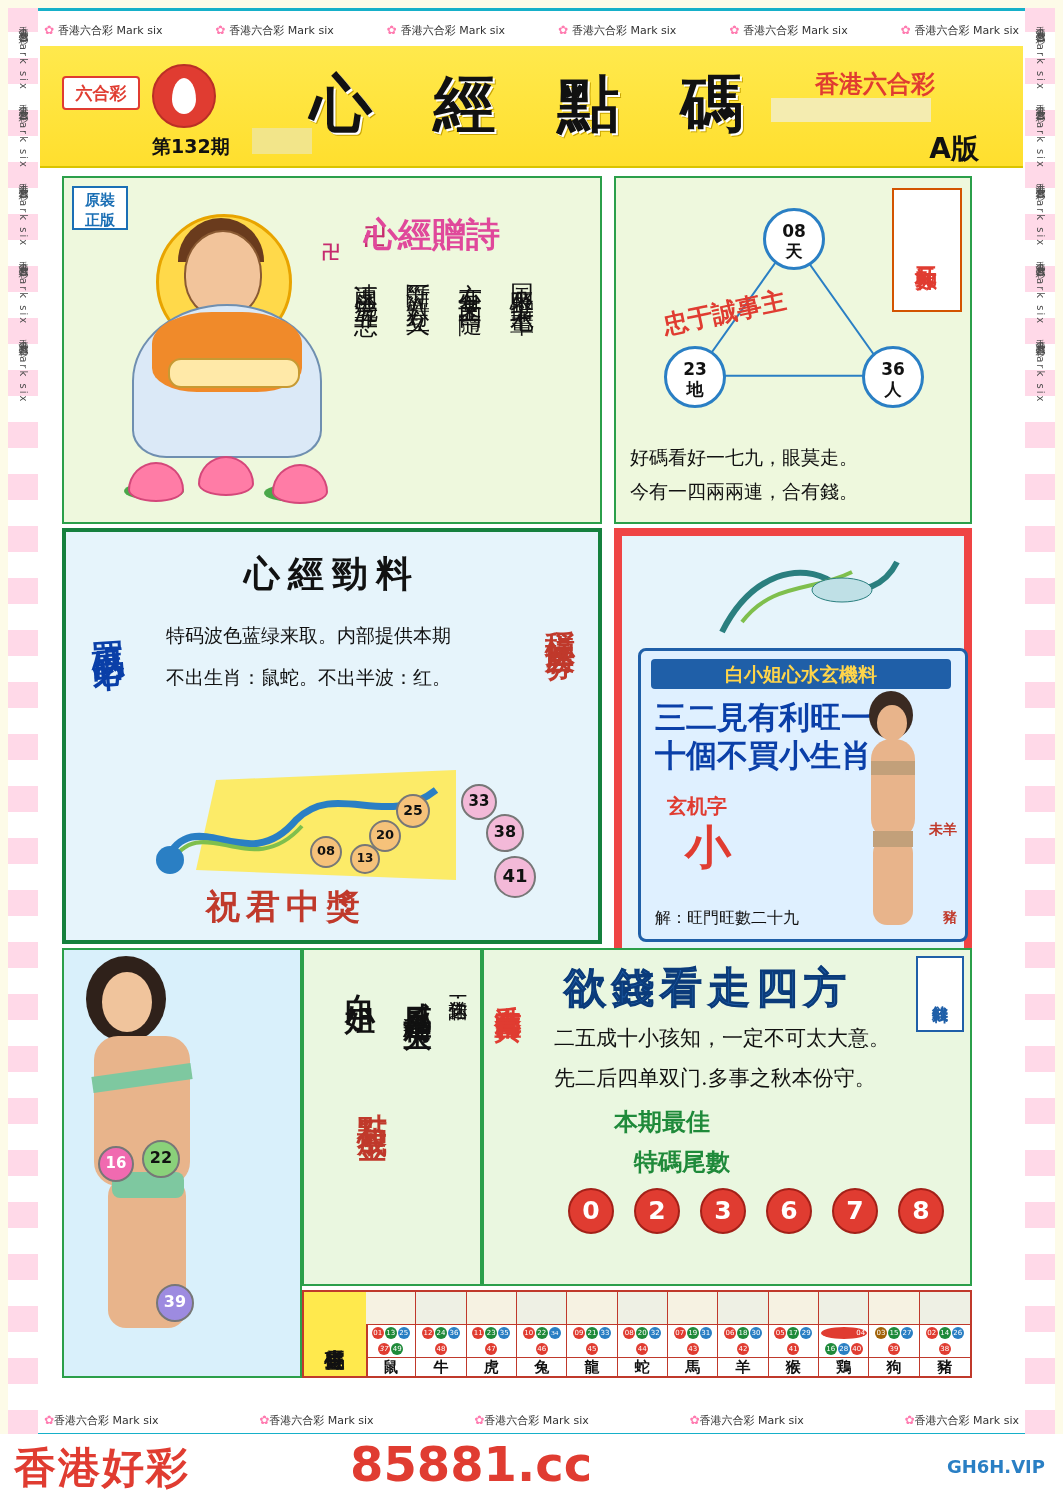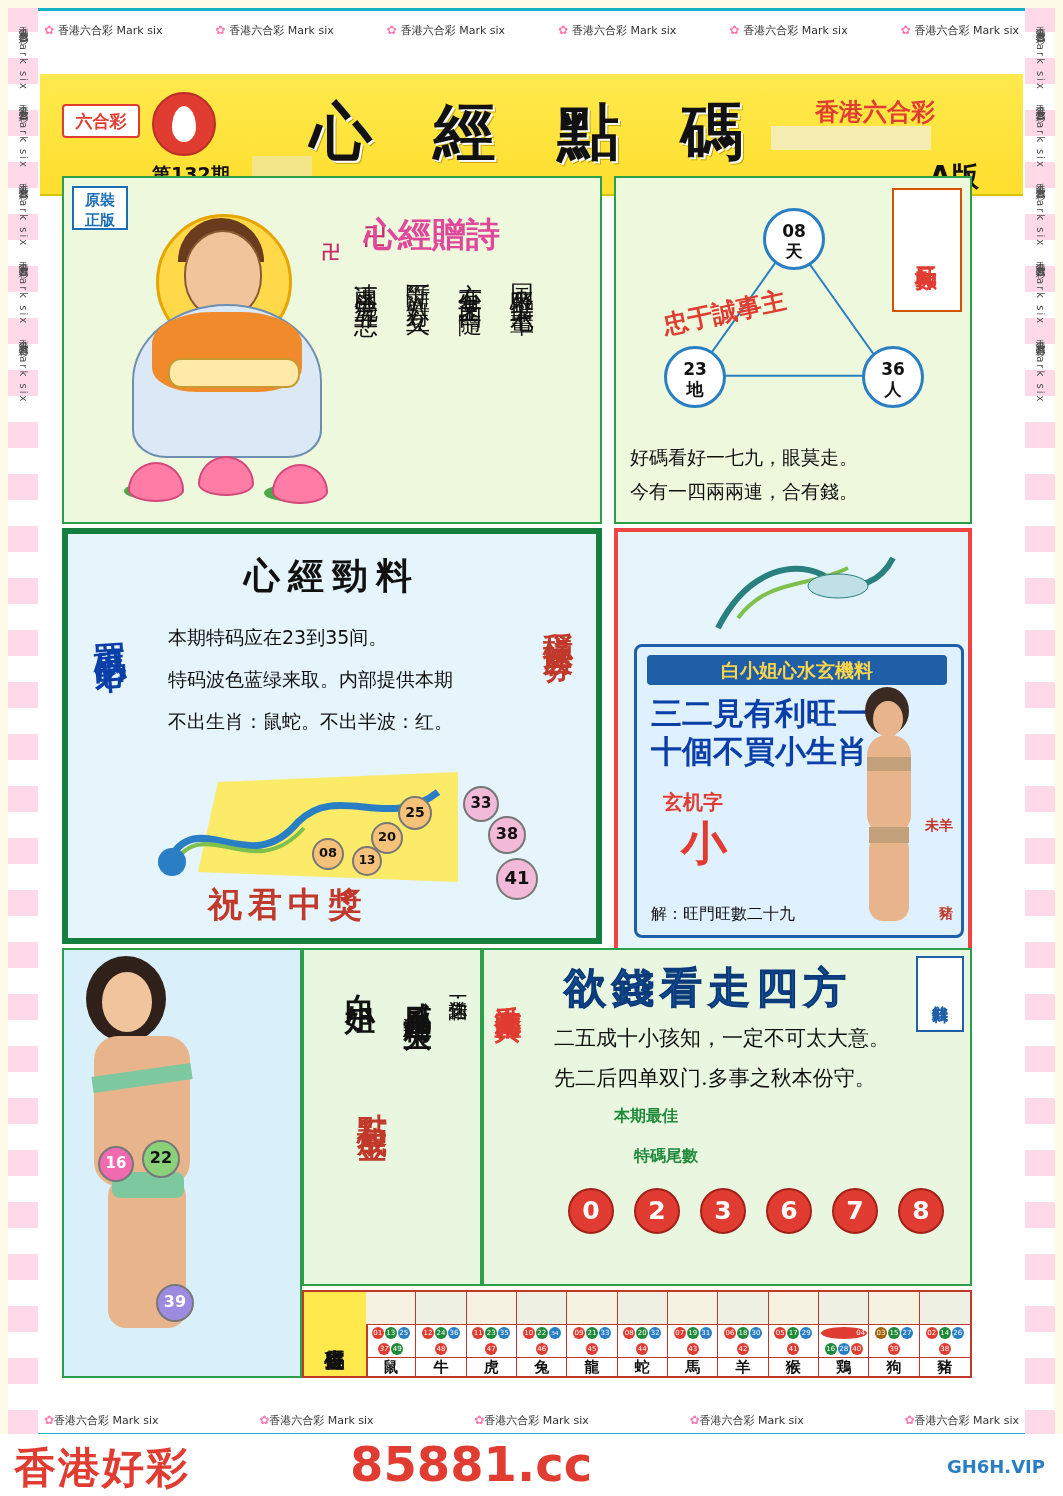--- a/index.html
+++ b/index.html
@@ -19,21 +19,21 @@
     writing-mode:vertical-rl;font-size:10px;color:#4a4a4a;letter-spacing:2px;
     padding-top:10px;box-sizing:border-box;line-height:30px;overflow:hidden;}
 
   .topbar{position:absolute;left:38px;top:16px;right:38px;height:28px;
     display:flex;align-items:center;justify-content:space-between;padding:0 6px;box-sizing:border-box;}
   .topbar .tb{font-size:11px;color:#333;display:flex;align-items:center;gap:4px;}
   .flower{color:#ff7bb0;font-size:12px;}
 
   
   .header{position:absolute;left:40px;top:46px;right:40px;height:120px;
-    background:linear-gradient(#ffe94d,#ffdf2e);border-bottom:2px solid #d9c400;margin-top:28px;}
+    background:linear-gradient(#ffe94d,#ffdf2e);border-bottom:2px solid #d9c400;}
   .logo1{position:absolute;left:22px;top:30px;width:74px;height:30px;background:#fff;border:2px solid #e03c31;border-radius:4px;
     color:#e03c31;font-size:17px;font-weight:bold;text-align:center;line-height:30px;}
   .logo2{position:absolute;left:112px;top:18px;width:60px;height:60px;border-radius:50%;
     background:radial-gradient(circle at 50% 50%,#fff 0 24%,#e03c31 25% 100%);border:2px solid #ba2f26;}
   .logo2:after{content:"";position:absolute;left:18px;top:12px;width:24px;height:36px;background:#fff;border-radius:50% 50% 50% 50%/60% 60% 40% 40%;}
   .issue{position:absolute;left:112px;top:88px;font-size:19px;font-weight:bold;color:#111;}
   .issue-hl{position:absolute;left:212px;top:82px;width:60px;height:26px;background:#f2e58a;}
   .title-main{position:absolute;left:270px;top:16px;font-size:62px;font-weight:bold;color:#111;
     letter-spacing:20px;font-family:"DejaVu Serif","Liberation Serif",serif;
     text-shadow:2px 2px 0 #fff,3px 3px 0 #c9a500;}
@@ -70,35 +70,35 @@
     font-family:"DejaVu Serif","Liberation Serif",serif;}
   .node{position:absolute;width:62px;height:62px;border-radius:50%;background:#fff;border:3px solid #2a7fc4;
     text-align:center;font-weight:bold;color:#111;font-size:17px;line-height:20px;padding-top:10px;box-sizing:border-box;}
   .tri-motto{position:absolute;left:46px;top:118px;font-size:25px;font-weight:bold;color:#e03c31;
     transform:rotate(-12deg);font-family:"DejaVu Serif","Liberation Serif",serif;}
   .tri-lines{position:absolute;left:0;top:0;width:100%;height:100%;}
   .verse2{position:absolute;left:14px;bottom:14px;font-size:19px;line-height:34px;color:#111;
     font-family:"DejaVu Serif","Liberation Serif",serif;}
 
   
-  .p-jl{left:62px;top:528px;width:540px;height:416px;border:6px solid #15803d;background:#e6f4fb;padding-left:8px;}
+  .p-jl{left:62px;top:528px;width:540px;height:416px;border:4px solid #15803d;background:#e6f4fb;padding-left:8px;}
   .jl-title{position:absolute;left:0;right:0;top:18px;text-align:center;font-size:36px;font-weight:bold;color:#111;
     font-family:"DejaVu Serif","Liberation Serif",serif;letter-spacing:8px;}
   .jl-body{position:absolute;left:100px;top:82px;width:360px;font-size:19px;line-height:42px;color:#111;}
   .vleft{position:absolute;left:18px;top:84px;writing-mode:vertical-rl;font-size:32px;font-weight:bold;color:#0a3fa8;
     letter-spacing:6px;transform:rotate(-4deg);font-family:"DejaVu Serif","Liberation Serif",serif;}
   .vright{position:absolute;right:18px;top:76px;writing-mode:vertical-rl;font-size:30px;font-weight:bold;color:#c0392b;
     letter-spacing:6px;font-family:"DejaVu Serif","Liberation Serif",serif;}
   .dragon{position:absolute;left:90px;top:228px;width:300px;height:140px;}
   .ball{position:absolute;border-radius:50%;text-align:center;font-weight:bold;color:#111;border:2px solid #777;}
   .blessing{position:absolute;left:140px;bottom:10px;font-size:34px;font-weight:bold;color:#c0392b;letter-spacing:6px;
     font-family:"DejaVu Serif","Liberation Serif",serif;}
 
   
-  .p-bai{left:614px;top:528px;width:358px;height:464px;border:4px solid #ef4444;background:#e6f4fb;}
+  .p-bai{left:614px;top:528px;width:358px;height:464px;border:8px solid #ef4444;background:#e6f4fb;}
   .bai-box{position:absolute;left:16px;top:112px;width:324px;height:288px;border:3px solid #1f5fa8;border-radius:8px;background:#dff0ff;}
   .bai-hdr{position:absolute;left:10px;top:8px;width:300px;height:30px;background:#1f5fa8;border-radius:4px;
     color:#ffd54a;font-size:19px;font-weight:bold;text-align:center;line-height:30px;}
   .bai-line{position:absolute;left:14px;font-size:31px;font-weight:bold;color:#0a3fa8;
     font-family:"DejaVu Serif","Liberation Serif",serif;}
   .xuanji{position:absolute;left:26px;top:142px;font-size:20px;font-weight:bold;color:#e03c31;}
   .xiao{position:absolute;left:44px;top:166px;font-size:46px;font-weight:bold;color:#e03c31;
     font-family:"DejaVu Serif","Liberation Serif",serif;}
   .jie{position:absolute;left:14px;bottom:10px;font-size:16px;color:#111;}
   .lady{position:absolute;right:8px;top:40px;width:128px;height:236px;}
@@ -111,21 +111,21 @@
   .p-calli{left:302px;top:948px;width:180px;height:338px;border:2px solid #2b9f4a;background:#eaf7e0;}
   .calli-col{writing-mode:vertical-rl;position:absolute;font-family:"DejaVu Serif","Liberation Serif",serif;}
 
   
   .p-money{left:482px;top:948px;width:490px;height:338px;border:2px solid #2b9f4a;background:#eaf7e0;}
   .money-title{position:absolute;left:80px;top:10px;font-size:42px;font-weight:bold;color:#1f5fa8;letter-spacing:6px;
     font-family:"DejaVu Serif","Liberation Serif",serif;-webkit-text-stroke:1px #0b3b7a;}
   .money-badge{position:absolute;right:6px;top:6px;width:44px;height:72px;border:2px solid #1f5fa8;background:#fff;
     writing-mode:vertical-rl;text-align:center;font-size:16px;font-weight:bold;color:#1f5fa8;line-height:44px;}
   .money-line{position:absolute;left:70px;font-size:21px;color:#111;font-family:"DejaVu Serif","Liberation Serif",serif;}
-  .money-sub{position:absolute;font-size:16px;font-weight:bold;color:#1f8a3a;font-family:"DejaVu Serif","Liberation Serif",serif;}
+  .money-sub{position:absolute;font-size:24px;font-weight:bold;color:#1f8a3a;font-family:"DejaVu Serif","Liberation Serif",serif;}
   .redball{width:42px;height:42px;border-radius:50%;background:#e03c31;color:#fff;font-size:25px;font-weight:bold;
     text-align:center;line-height:42px;border:2px solid #a32018;display:inline-block;}
   .vbanner{position:absolute;left:6px;top:34px;writing-mode:vertical-rl;font-size:27px;font-weight:bold;color:#e03c31;
     letter-spacing:2px;font-family:"DejaVu Serif","Liberation Serif",serif;}
 
   
   .p-zod{left:302px;top:1290px;width:670px;height:88px;border:2px solid #c0392b;background:#fff;}
   .zod-label{position:absolute;left:0;top:0;width:62px;height:100%;border-right:2px solid #c0392b;background:#ffe94d;
     writing-mode:vertical-rl;text-align:center;font-size:20px;font-weight:bold;color:#111;line-height:62px;}
   .zod-grid{position:absolute;left:62px;top:0;right:0;bottom:0;display:grid;grid-template-columns:repeat(12,1fr);}
@@ -255,21 +255,20 @@
       <div>好碼看好一七九，眼莫走。</div>
       <div>今有一四兩兩連，合有錢。</div>
     </div>
   </div>
 
   <div class="panel p-jl">
     <div class="jl-title">心經勁料</div>
     <div class="vleft">買碼必中</div>
     <div class="vright">穩操勝券</div>
     <div class="jl-body">
-      <div>本期特码应在23到35间。</div>
       <div>特码波色蓝绿来取。内部提供本期</div>
       <div>不出生肖：鼠蛇。不出半波：红。</div>
     </div>
     <svg class="dragon" viewBox="0 0 300 140">
       <polygon points="60,20 300,10 300,120 40,110" fill="#ffe94d" opacity="0.85"></polygon>
       <path d="M10,100 C40,40 90,120 140,60 C180,20 230,70 280,30" stroke="#2a7fc4" stroke-width="7" fill="none"></path>
       <path d="M14,104 C46,48 94,124 146,66" stroke="#7fbf4d" stroke-width="4" fill="none"></path>
       <circle cx="14" cy="100" r="14" fill="#2a7fc4"></circle>
     </svg>
     <div class="ball" style="left:330px;top:262px;width:30px;height:30px;line-height:28px;font-size:14px;background:#f6c27a;">25</div>

